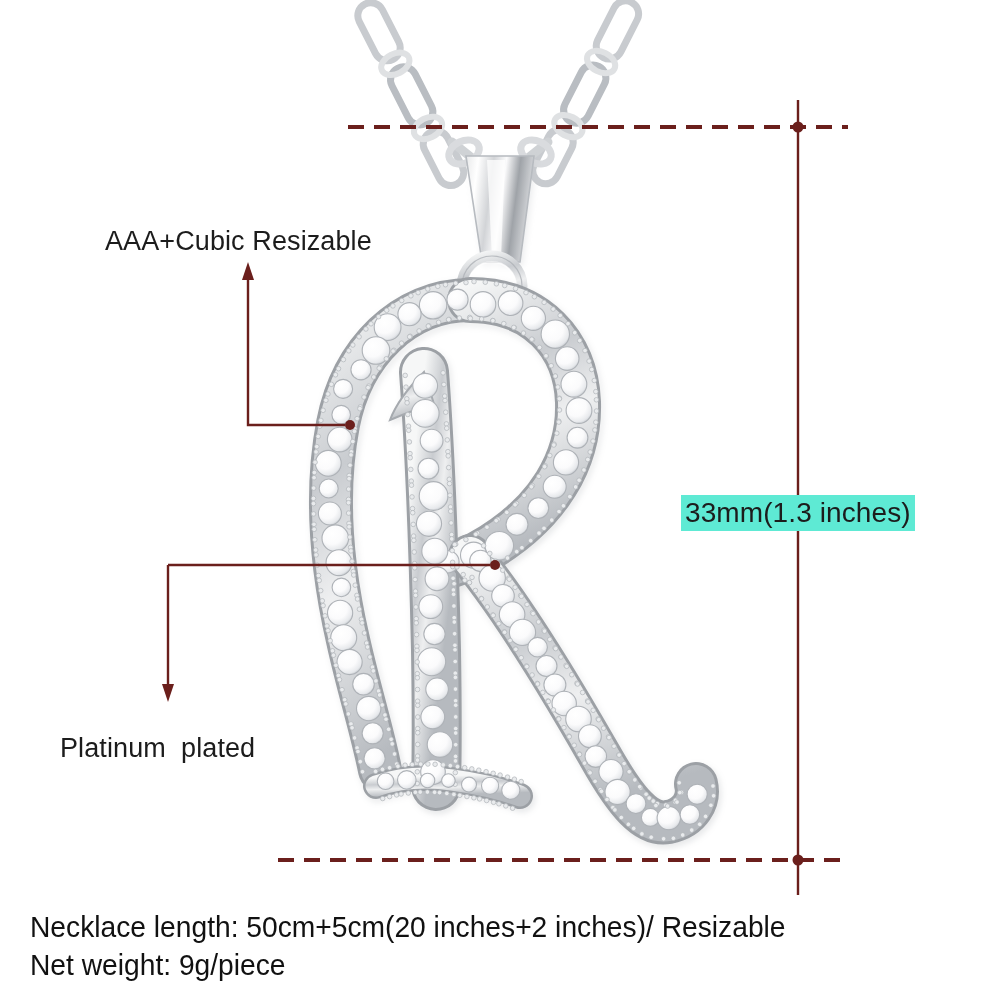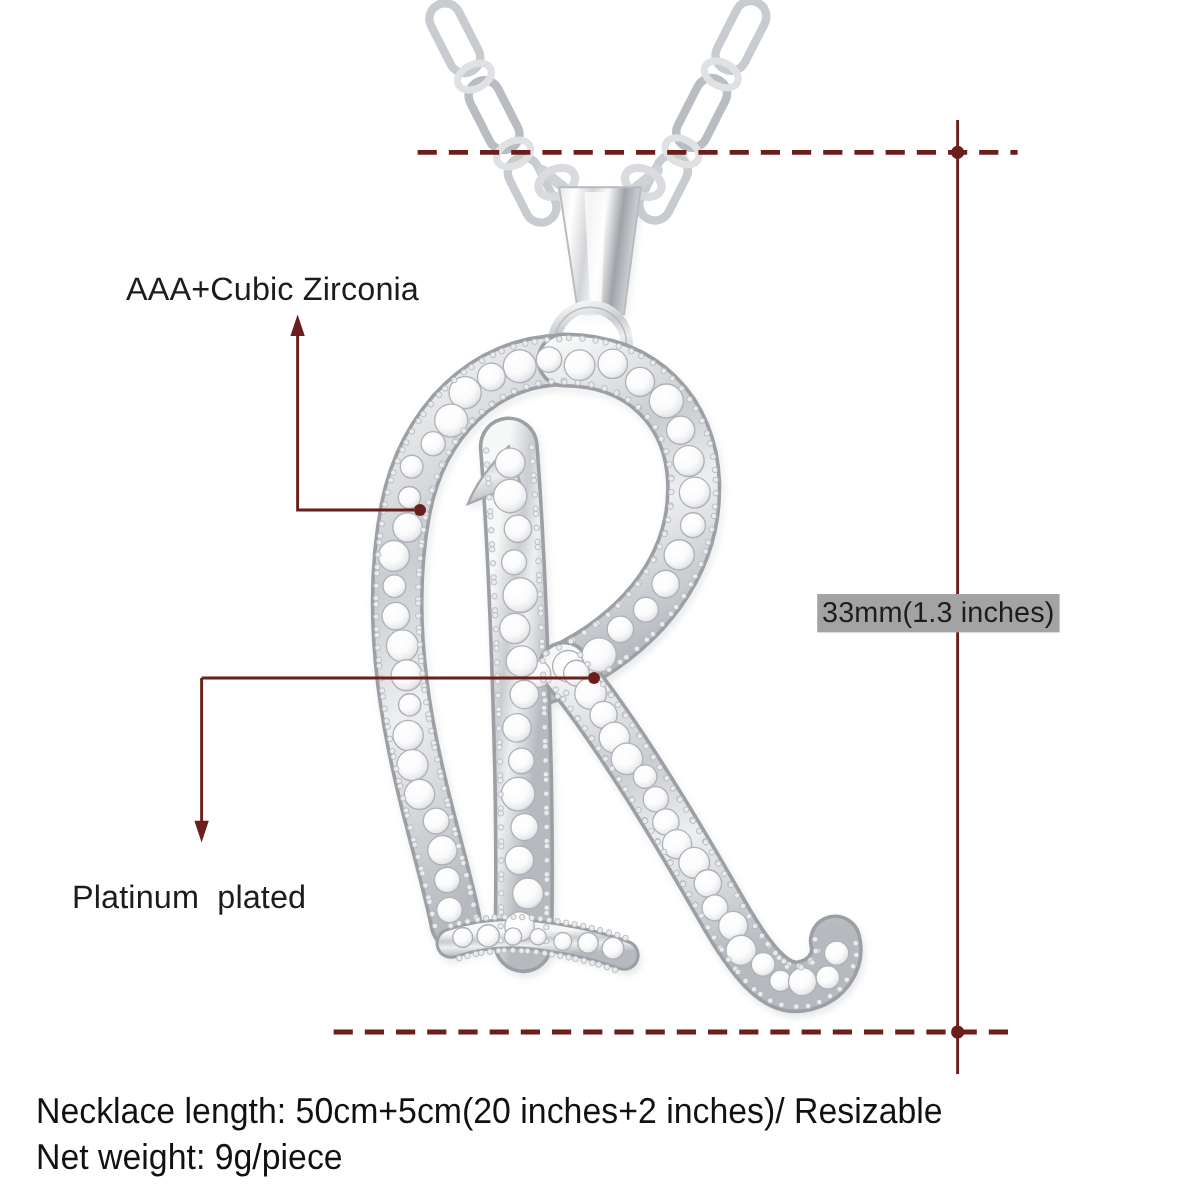--- a/index.html
+++ b/index.html
@@ -30,21 +30,21 @@
     position: absolute;
     font-family: "Liberation Sans", sans-serif;
     font-size: 27px;
     font-weight: 400;
     color: #1c1c1c;
     white-space: pre;
     letter-spacing: 0.1px;
   }
   #label-cz   { left: 105px; top: 226px; }
   #label-plat { left: 60px;  top: 712px; margin-top: 21px; }
-  #label-dim  { left: 681px; top: 495px; font-size: 24px; background: #a3a3a3; padding: 2px 4px; }
+  #label-dim  { left: 681px; top: 495px; font-size: 28px; background: #5eead4; padding: 2px 4px; }
 
   
   #caption {
     position: absolute;
     left: 0;
     top: 908px;
     width: 1000px;
     text-align: left;
   }
   .caption-line {
@@ -765,21 +765,21 @@
     </g>
 
     <g>
       <path d="M 168 565 L 490 565" fill="none" stroke="#6b1f1c" stroke-width="2.4"></path>
       <path d="M 168 565 L 168 692" fill="none" stroke="#6b1f1c" stroke-width="2.4"></path>
       <polygon points="168,702 162,684 174,684" fill="#6b1f1c"></polygon>
       <circle cx="495" cy="565" r="5" fill="#6b1f1c"></circle>
     </g>
   </svg>
 
-  <div id="label-cz" class="anno-label">AAA+Cubic Zirconia</div>
+  <div id="label-cz" class="anno-label">AAA+Cubic Resizable</div>
 
   <div id="label-plat" class="anno-label">Platinum  plated</div>
 
   <div id="label-dim" class="anno-label">33mm(1.3 inches)</div>
 
   <div id="caption">
     <div class="caption-line">Necklace length: 50cm+5cm(20 inches+2 inches)/ Resizable</div>
     <div class="caption-line">Net weight: 9g/piece</div>
   </div>
 

